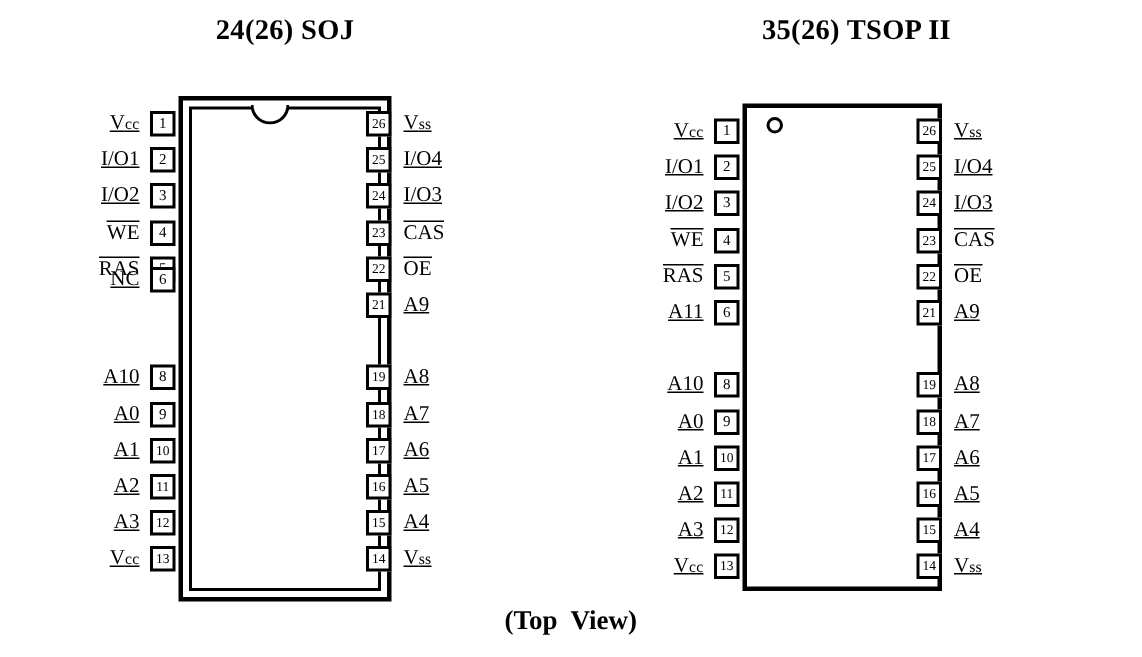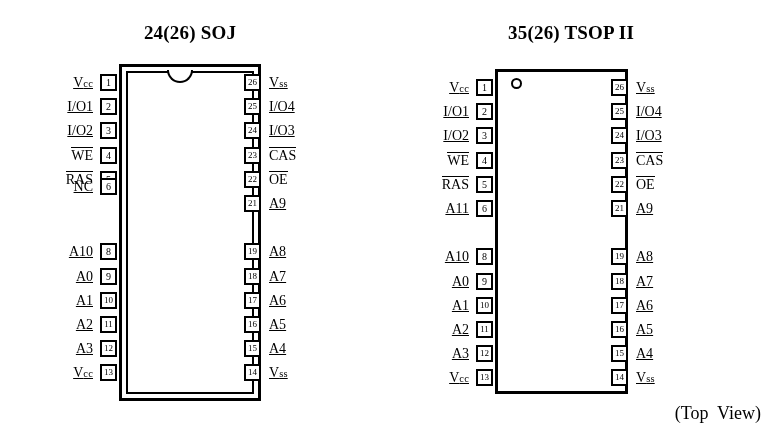--- a/index.html
+++ b/index.html
@@ -27,21 +27,20 @@
   .pkg-title {
     position: absolute;
     top: 10px;
     left: 0;
     width: 100%;
     text-align: center;
     font-size: 19px;
     font-weight: bold;
     letter-spacing: 0.2px;
     white-space: nowrap;
-    margin-top: 12px;
   }
 
   
   .body-outer {
     position: absolute;
     box-sizing: border-box;
     border: 3px solid #000;
     background: #fff;
   }
   .body-inner {
@@ -113,23 +112,23 @@
   .sub {
     font-size: 10.5px;
     letter-spacing: 0.2px;
   }
 
   .top-view {
     position: absolute;
     left: 0;
     top: 403px;
     width: 761px;
-    text-align: right;
+    text-align: center;
     font-size: 18px;
-    font-weight: normal;
+    font-weight: bold;
     white-space: pre;
   }
 </style>
 </head>
 <body>
 
 <div class="package soj">
   <div class="pkg-title">24(26) SOJ</div>
   <div class="body-outer" style="left:119px; top:64px; width:142px; height:337px;"></div>
   <div class="body-inner" style="left:126px; top:71px; width:128px; height:323px;"></div>

